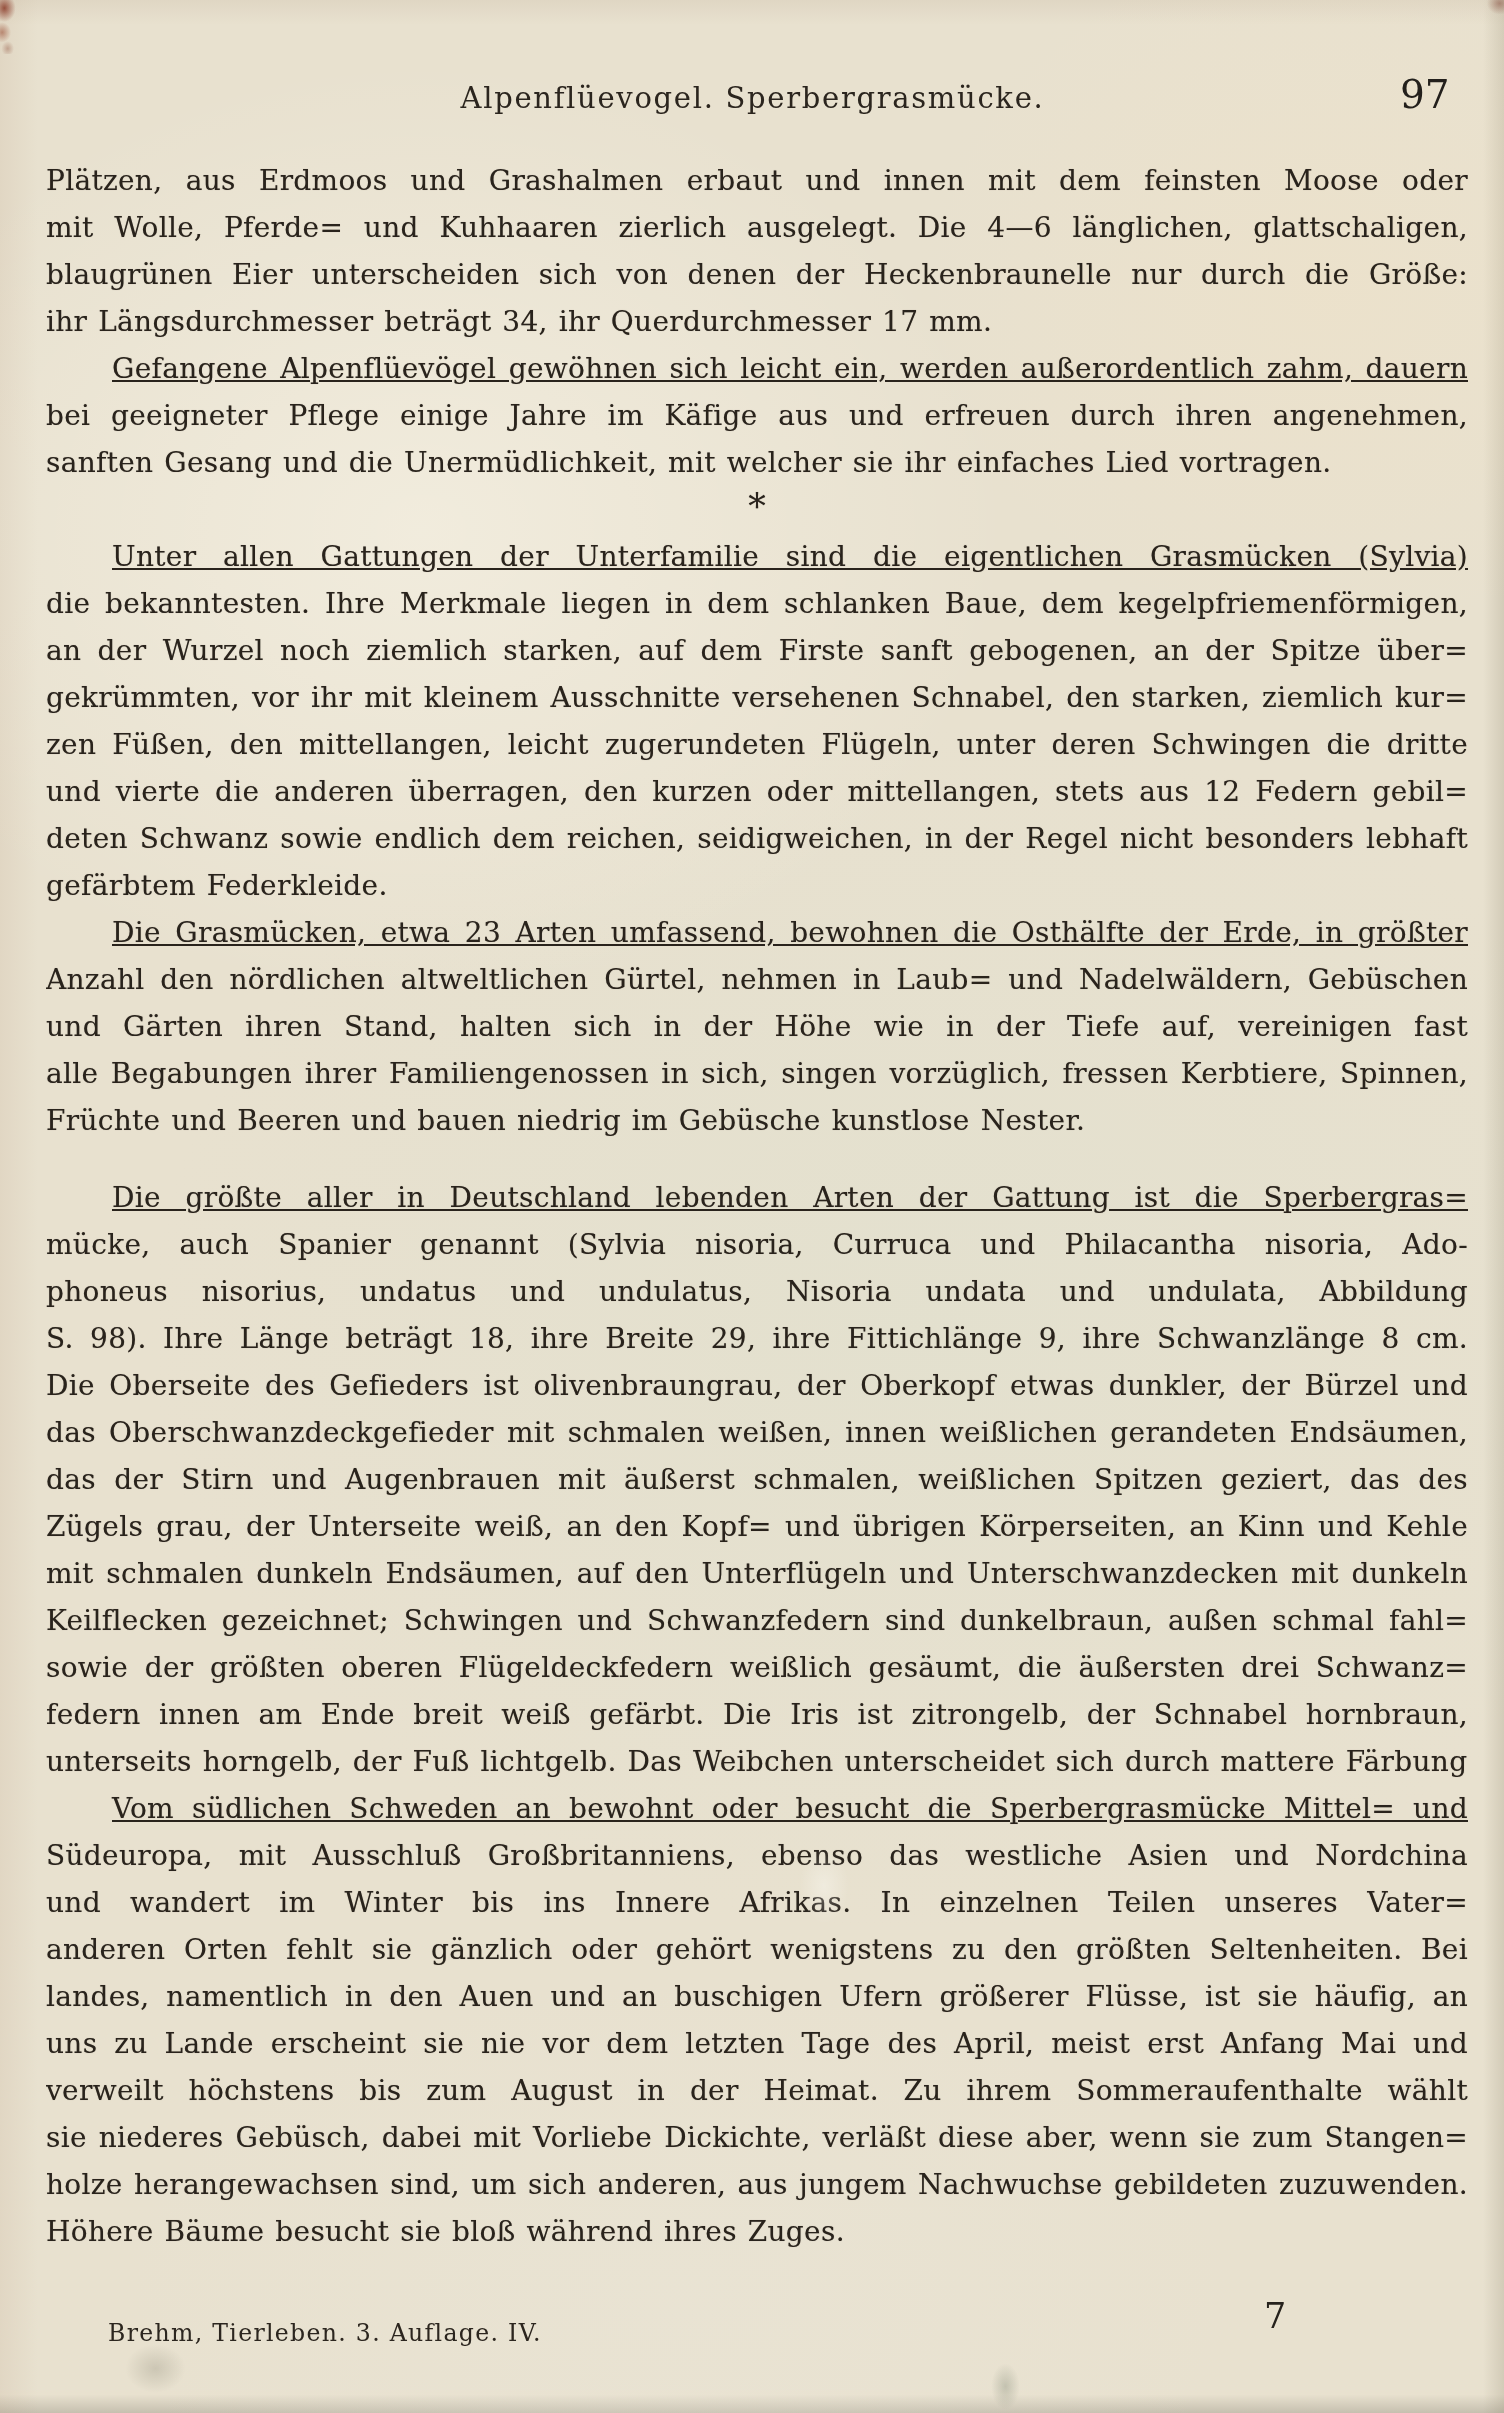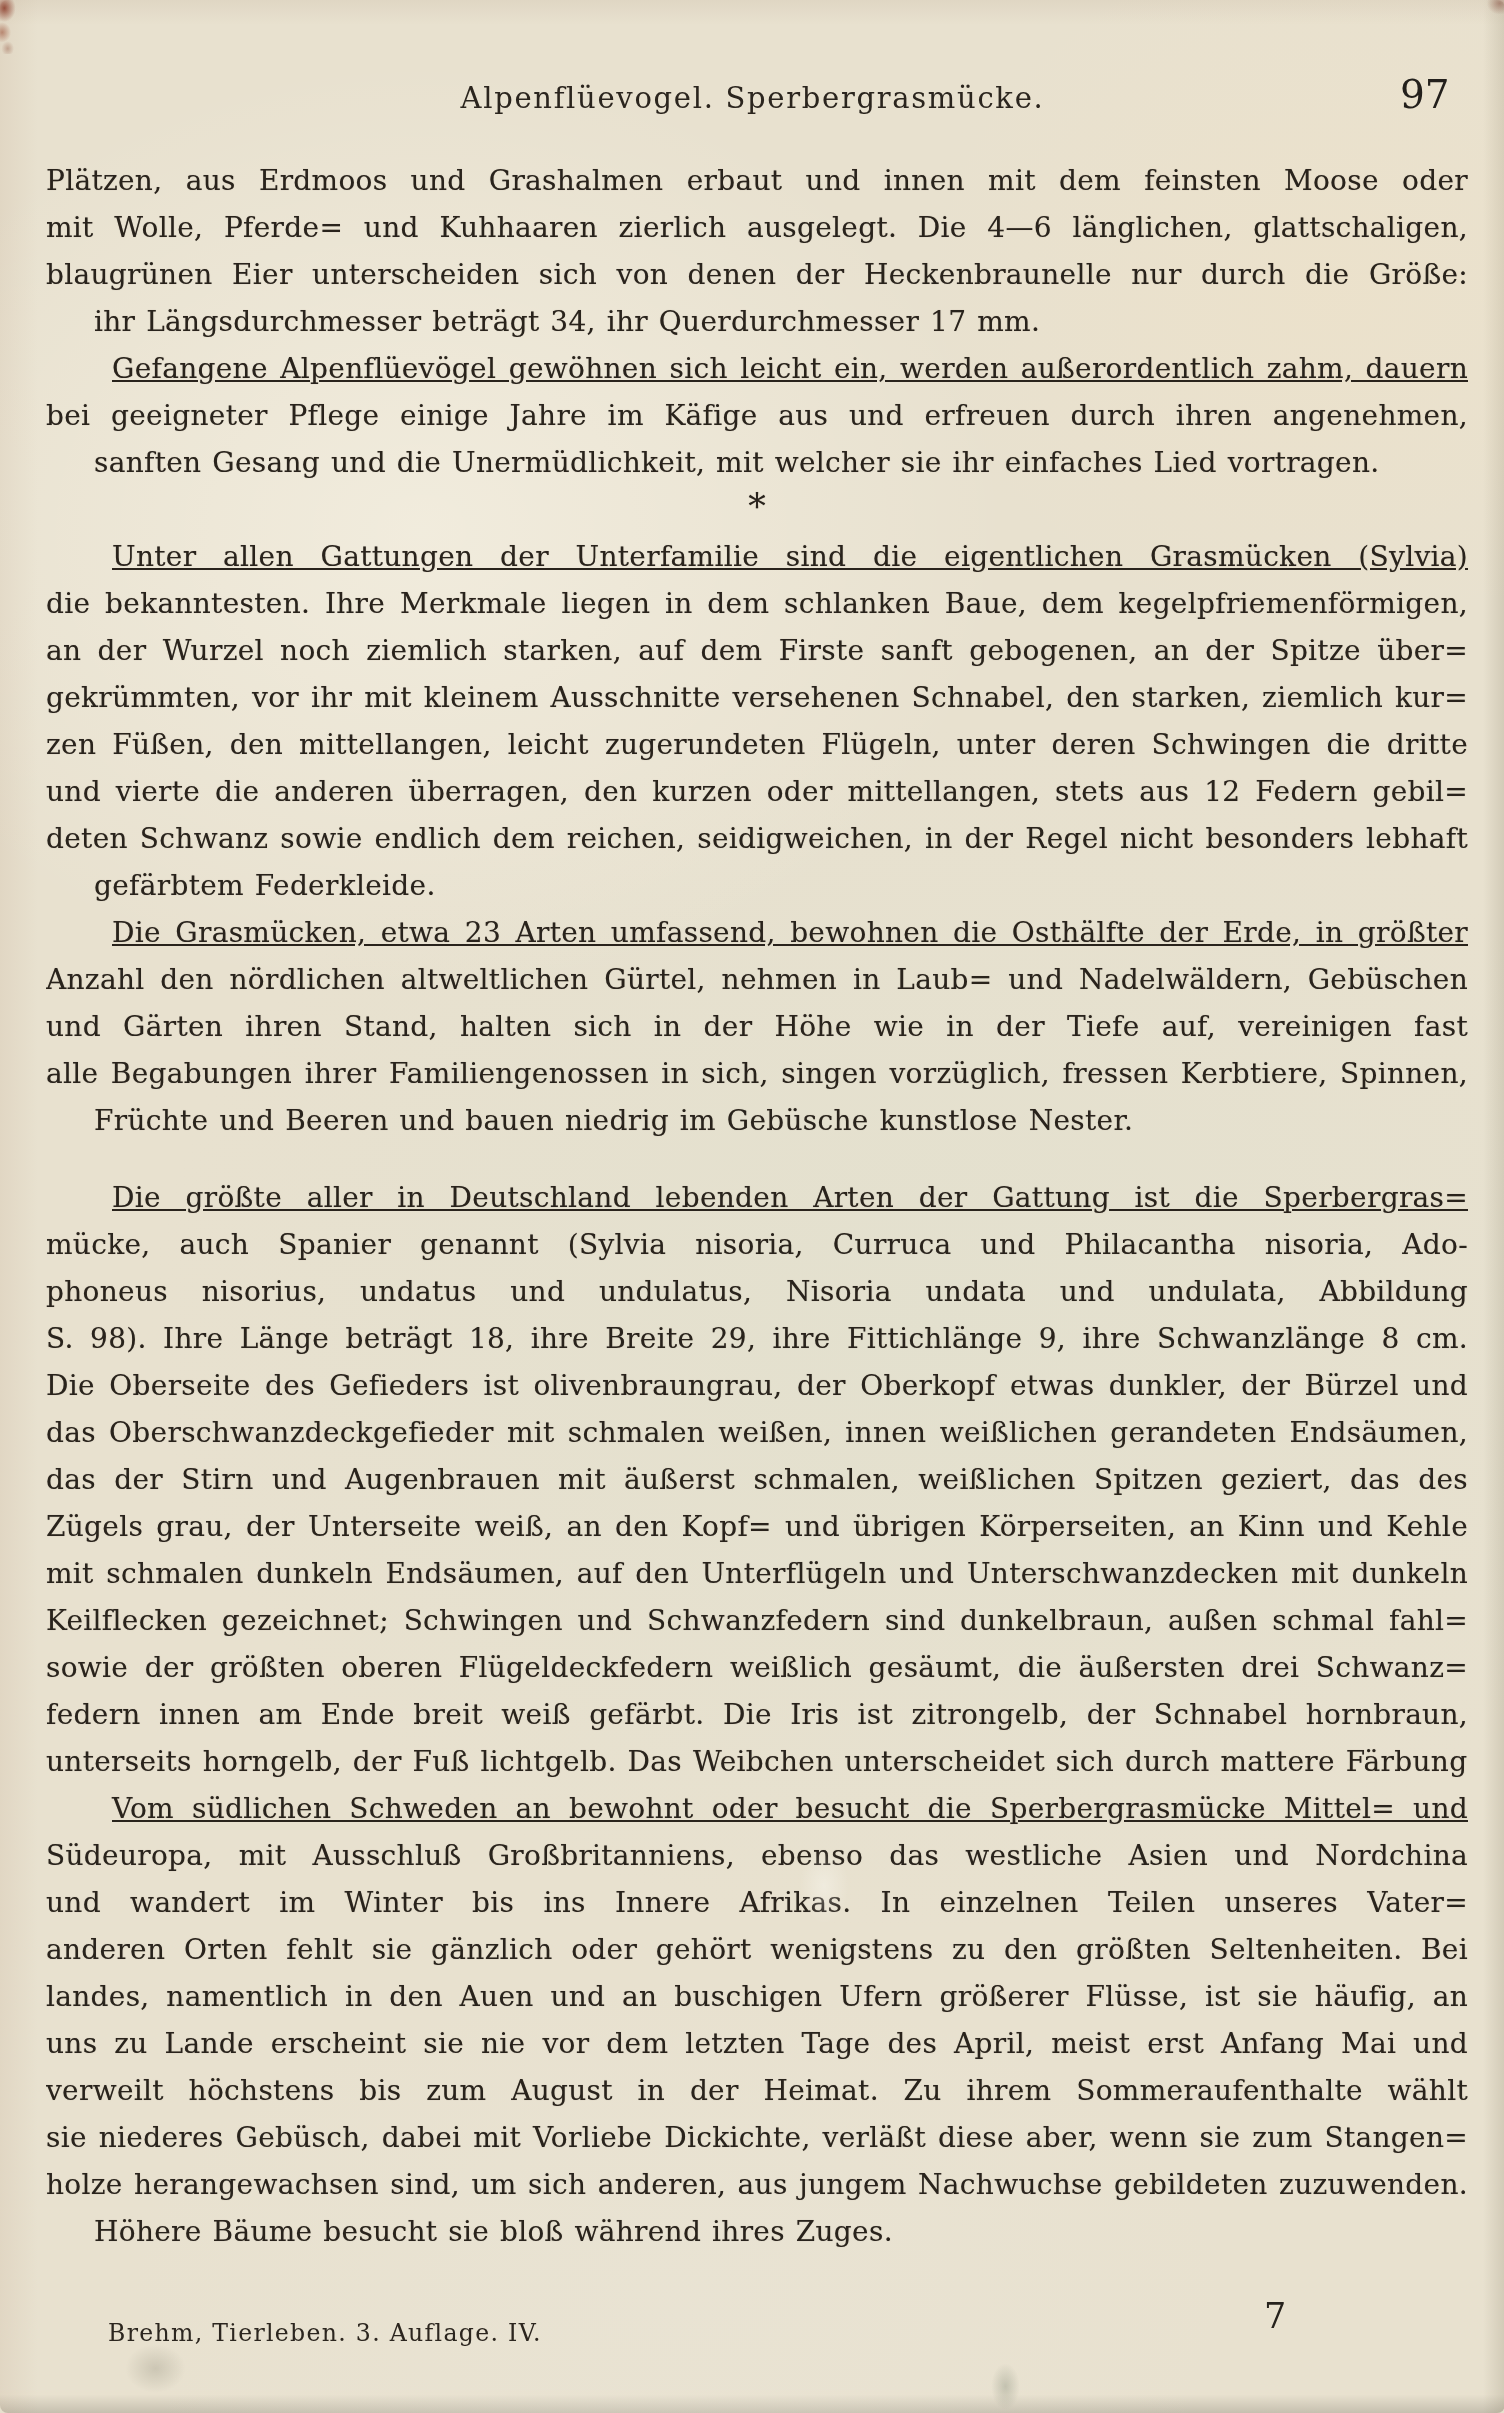--- a/index.html
+++ b/index.html
@@ -14,21 +14,20 @@
     background-image:
       radial-gradient(ellipse 842px 673px at 28% 22%, rgba(255,252,242,0.40), transparent 70%),
       radial-gradient(ellipse 1094px 842px at 62% 55%, rgba(214,222,204,0.28), transparent 72%),
       radial-gradient(ellipse 589px 505px at 88% 12%, rgba(242,226,196,0.35), transparent 70%),
       radial-gradient(ellipse 757px 421px at 45% 95%, rgba(235,232,220,0.30), transparent 75%),
       linear-gradient(to right, rgba(160,120,90,0.10) 0px, transparent 38px),
       linear-gradient(to left, rgba(120,110,85,0.20) 0px, transparent 22px),
       linear-gradient(to top, rgba(110,105,92,0.28) 0px, transparent 18.5px),
       linear-gradient(to bottom, rgba(150,120,95,0.10) 0px, transparent 25px);
     color:#2a241d;
-    border-radius:8px;
   }
   .running-title{
     position:absolute;top:81px;left:0;width:1505px;
     text-align:center;font-size:29px;letter-spacing:1.7px;
     color:#2b251e;
   }
   .page-number{
     position:absolute;top:72px;left:1400px;width:76px;
     font-size:39px;color:#23201c;
   }
@@ -36,21 +35,21 @@
     position:absolute;top:157px;left:46px;width:1422px;
     font-size:28px;letter-spacing:0.3px;word-spacing:1.7px;
     color:#29231c;
     text-shadow:0 0 0.8px rgba(45,35,25,0.35);
   }
   .line{
     height:47px;line-height:47px;overflow:hidden;
     text-align:justify;text-align-last:justify;text-justify:inter-word;
     white-space:nowrap;
   }
-  .line.last{text-align:left;text-align-last:left;margin-left:48px;}
+  .line.last{text-align:left;text-align-last:left;}
   .line.indent{padding-left:66px;text-decoration:underline;}
   .separator{
     height:47px;line-height:42px;text-align:center;text-align-last:center;
     font-size:35px;letter-spacing:0;
   }
   .gap{height:30px;}
   .footer-imprint{
     position:absolute;top:2311px;left:108px;
     font-size:23.6px;letter-spacing:1.3px;color:#2c261f;margin-top:8px;
   }

